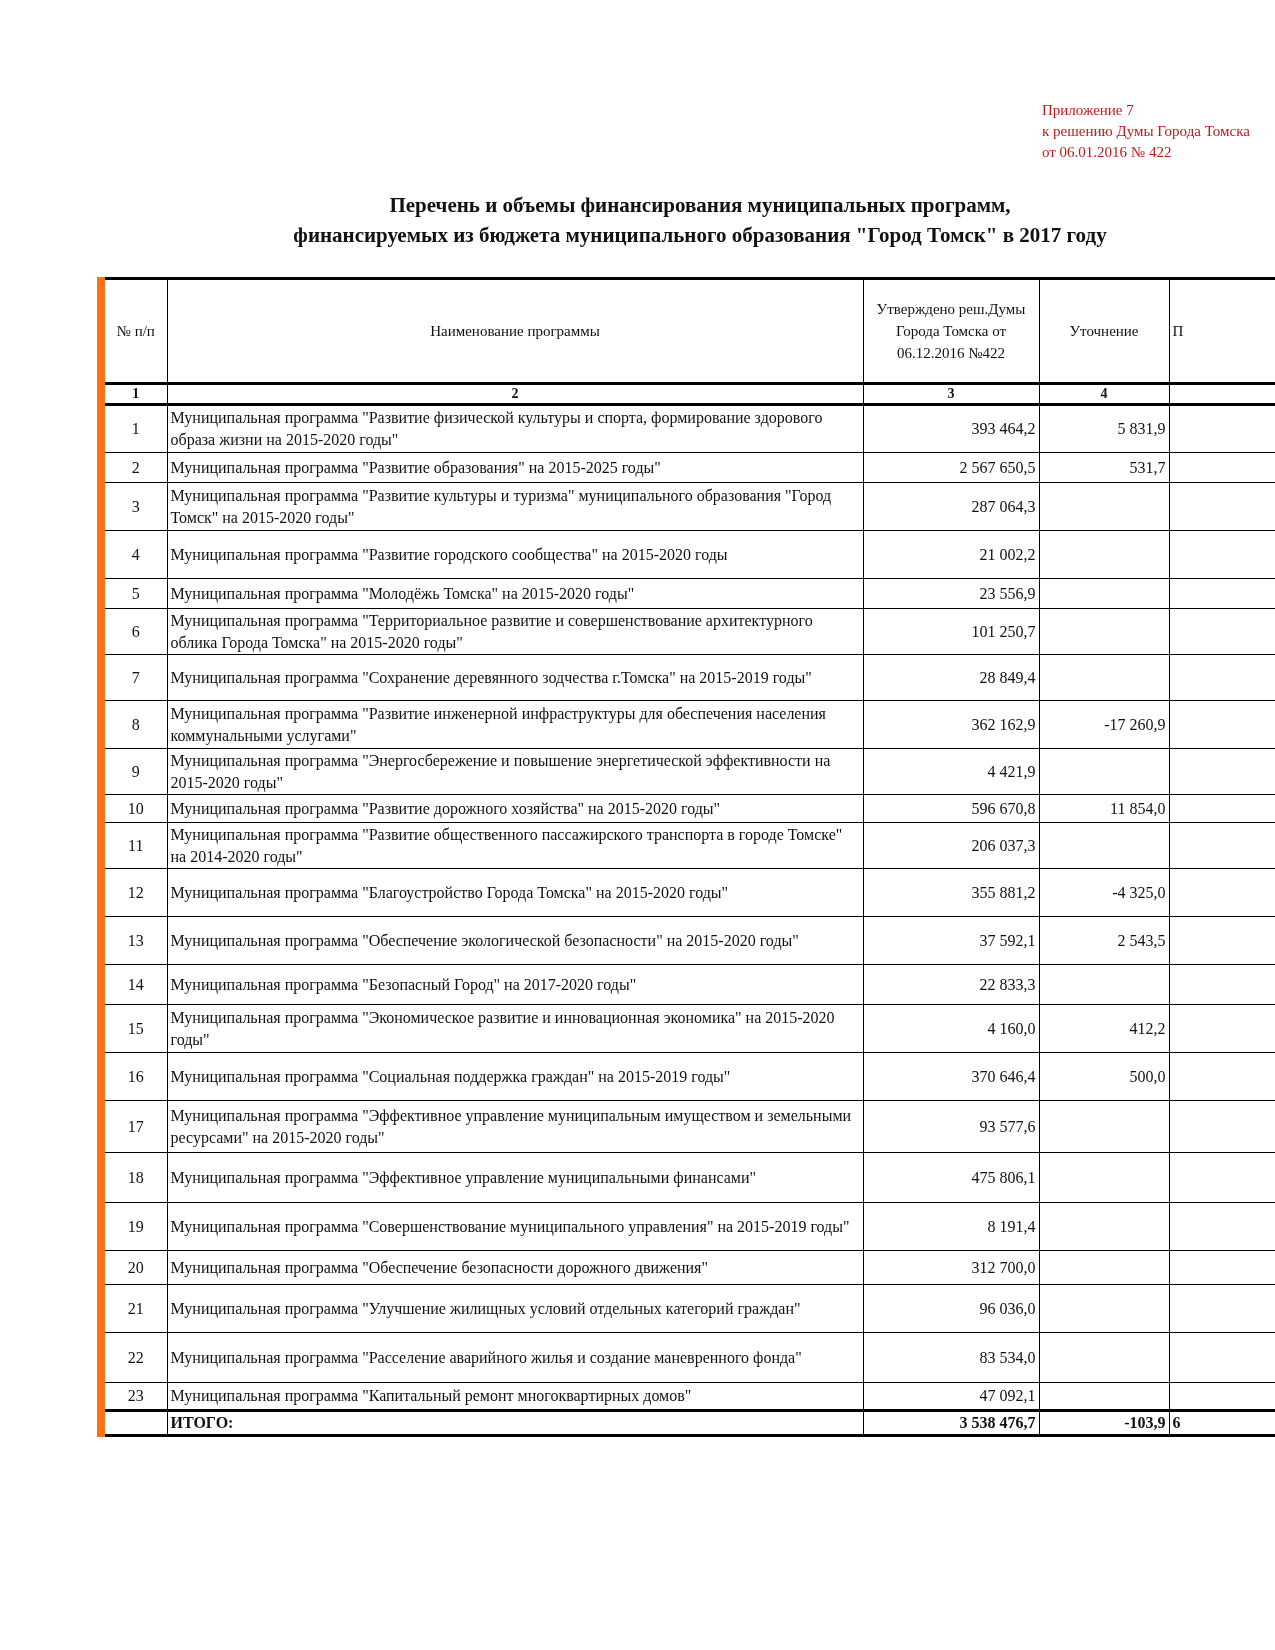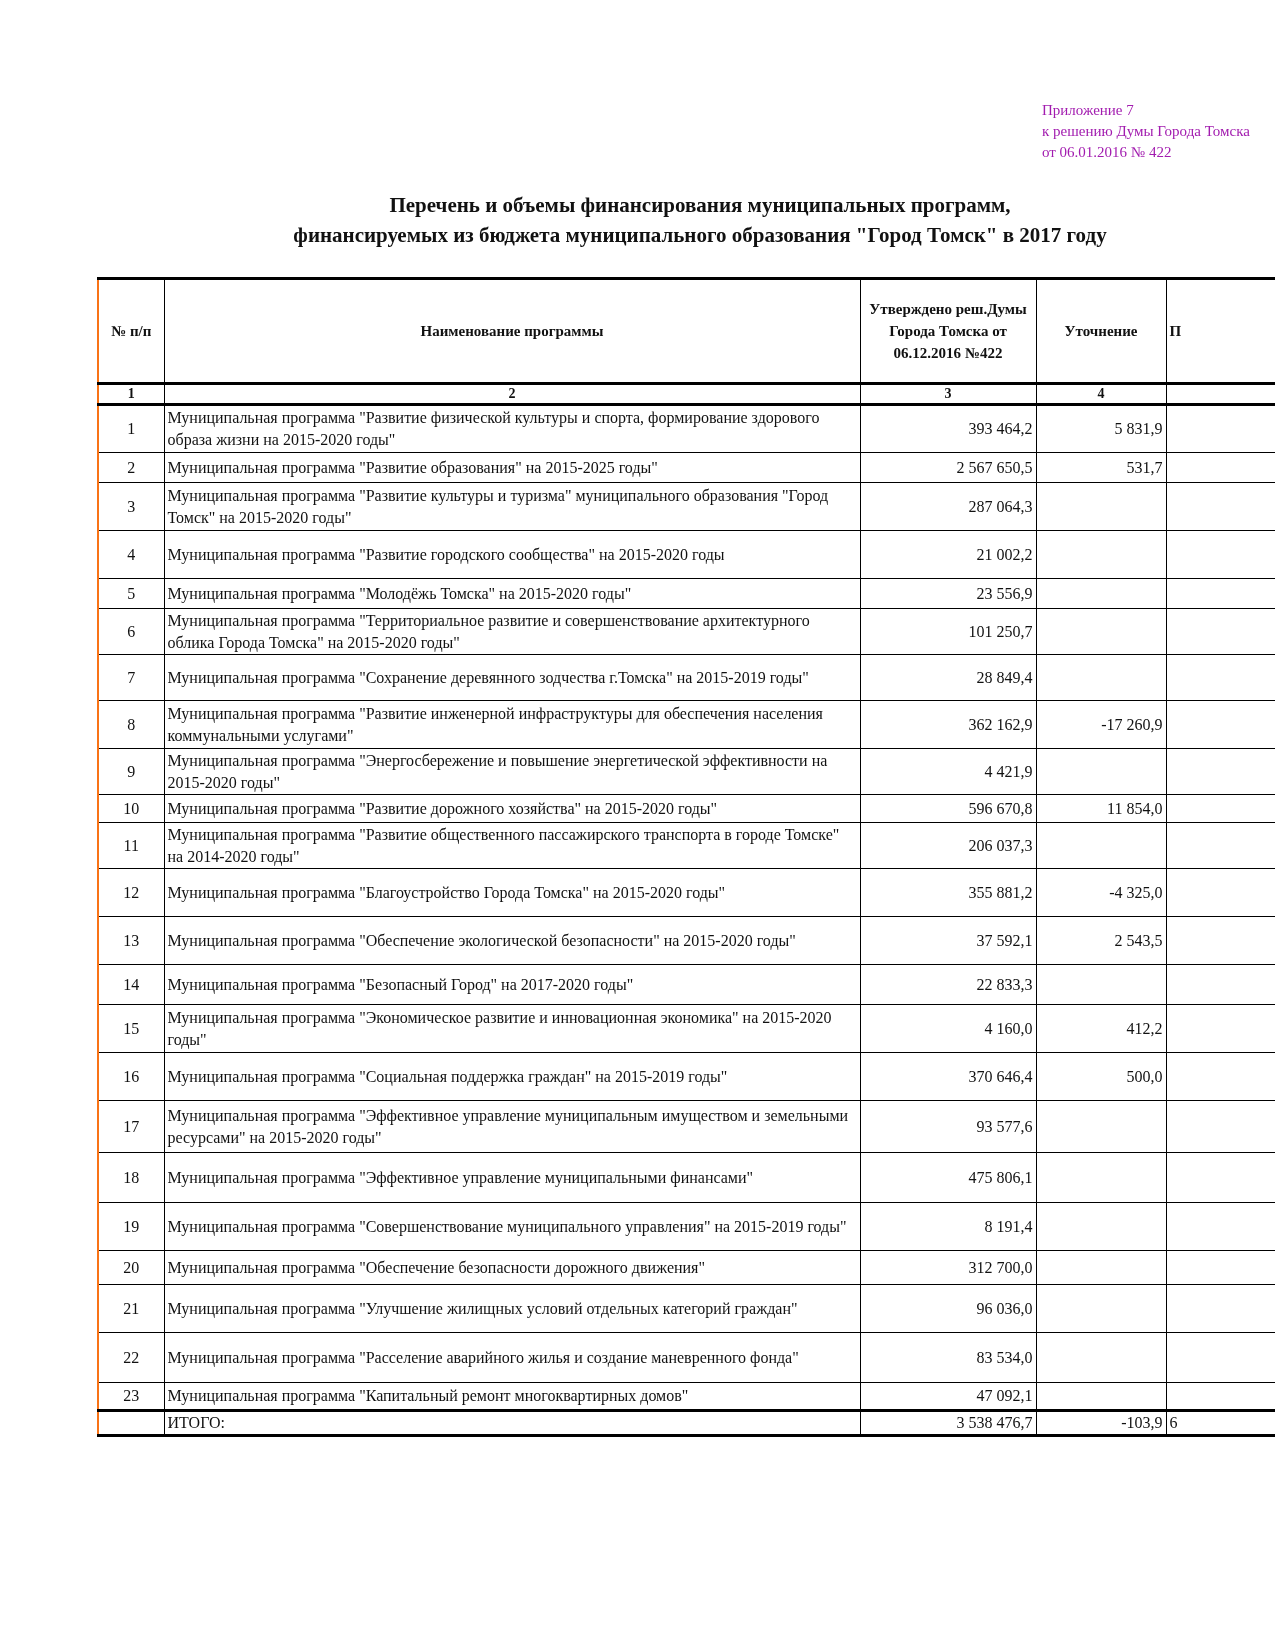--- a/index.html
+++ b/index.html
@@ -1,31 +1,31 @@
 <!DOCTYPE html>
 <html><head>
 <meta charset="utf-8">
 <style>
   html, body { margin:0; padding:0; background:#ffffff; }
   body { width:1275px; height:1650px; position:relative; overflow:hidden;
          font-family:"Liberation Serif", "DejaVu Serif", serif; color:#111; }
-  .appendix { position:absolute; left:1042px; top:100px; font-size:15px; line-height:21px; white-space:nowrap; color:#a21caf; }
+  .appendix { position:absolute; left:1042px; top:100px; font-size:15px; line-height:21px; white-space:nowrap; color:#b91c1c; }
   .title { position:absolute; left:0; width:1400px; top:190px; text-align:center; font-weight:bold; font-size:21px; line-height:30px; }
   .title div { white-space:nowrap; }
   table.main { position:absolute; left:97px; top:277px; border-collapse:collapse; table-layout:fixed; width:1230px; font-size:16px; }
   table.main td, table.main th { border:1px solid #000; padding:0 3px; vertical-align:middle; }
-  table.main th { font-weight:bold; font-size:15px; text-align:center; line-height:22px; }
+  table.main th { font-weight:normal; font-size:15px; text-align:center; line-height:22px; }
   col.c1 { width:66px; } col.c2 { width:696px; } col.c3 { width:176px; } col.c4 { width:130px; } col.c5 { width:162px; }
   tr.hdr th { height:102px; border-top:3px solid #000; }
   tr.num td { height:18px; font-weight:bold; text-align:center; font-size:14px; line-height:16px; border-top:3px solid #000; border-bottom:3px solid #000; }
   td.n { text-align:center; }
   td.name { line-height:22px; text-align:left; }
   td.v { text-align:right; white-space:nowrap; }
-  tr.total td { font-weight:normal; border-top:3px solid #000; border-bottom:3px solid #000; height:22px; }
-  table.main tr td:first-child, table.main tr th:first-child { border-left:2px solid #f97316; }
+  tr.total td { font-weight:bold; border-top:3px solid #000; border-bottom:3px solid #000; height:22px; }
+  table.main tr td:first-child, table.main tr th:first-child { border-left:8px solid #f97316; }
 </style>
 </head>
 <body>
 
 <div class="appendix">
   <div>Приложение 7</div>
   <div>к решению Думы Города Томска</div>
   <div>от 06.01.2016 № 422</div>
 </div>
 

